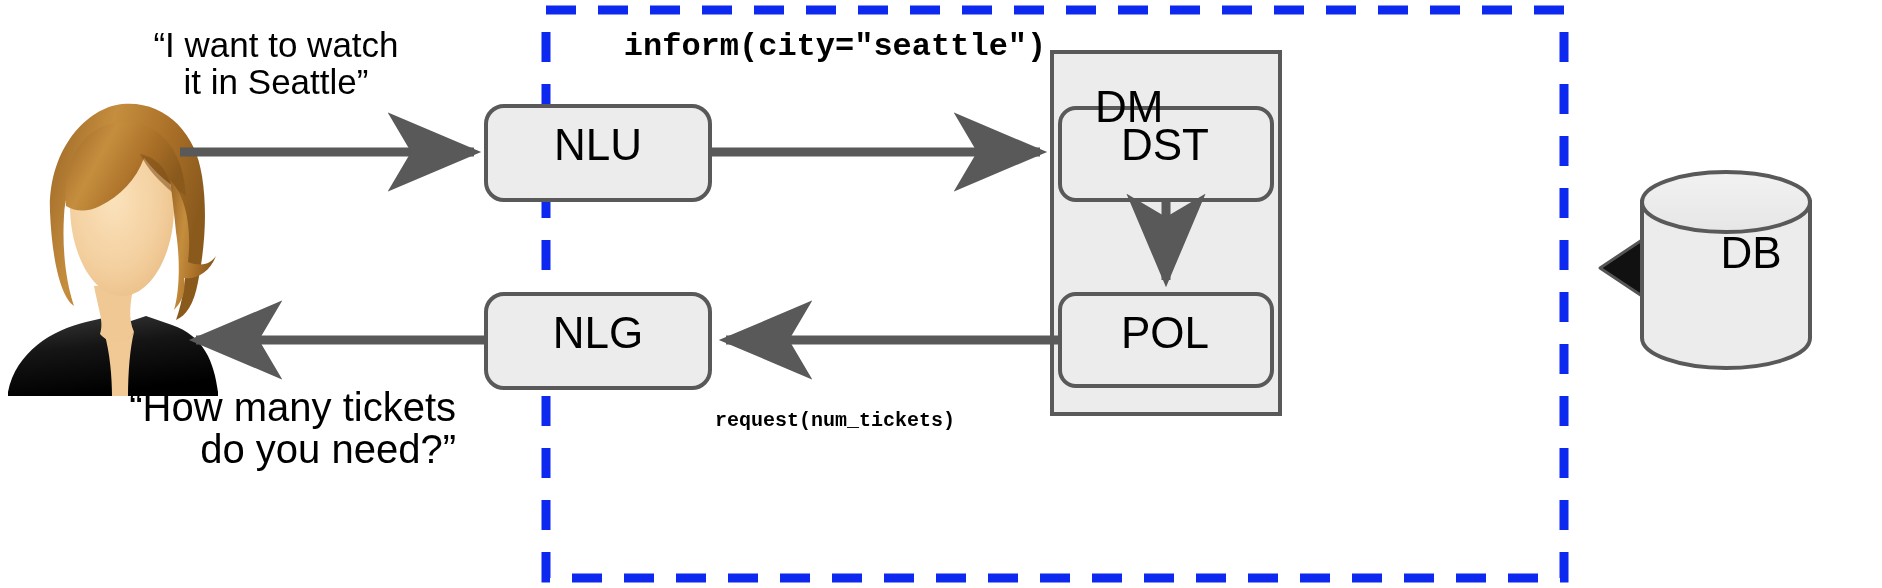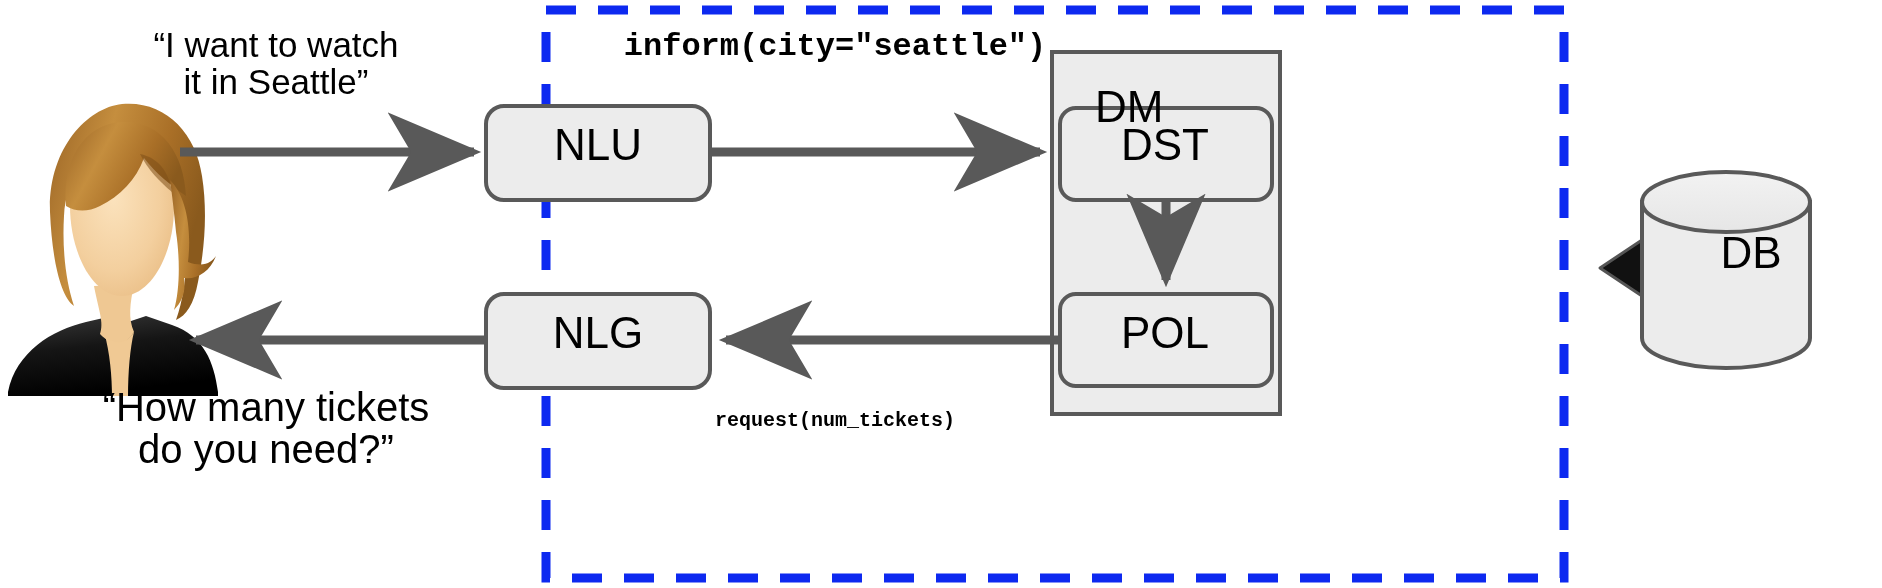--- a/index.html
+++ b/index.html
@@ -169,21 +169,21 @@
 
     <g>
       <path d="M1642,202 L1642,338 A84,30 0 0 0 1810,338 L1810,202 Z" fill="#ECECEC" stroke="#595959" stroke-width="4"></path>
       <ellipse cx="1726" cy="202" rx="84" ry="30" fill="url(#cylTop)" stroke="#595959" stroke-width="4"></ellipse>
     </g>
   </svg>
 
   <div class="txt sans center" id="utterance-top" style="white-space: pre-line;">“I want to watch
 it in Seattle”</div>
 
-  <div class="txt sans center" id="utterance-bottom" style="white-space: pre-line;">“How many tickets
+  <div class="txt sans center" id="utterance-bottom" style="white-space: pre-line; text-align: right;">“How many tickets
 do you need?”</div>
 
   <div class="txt mono center" id="act-top">inform(city=″seattle″)</div>
 
   <div class="txt mono center" id="act-bottom">request(num_tickets)</div>
 
   <div class="txt sans node-label" id="label-nlu">NLU</div>
 
   <div class="txt sans node-label" id="label-nlg">NLG</div>
 

